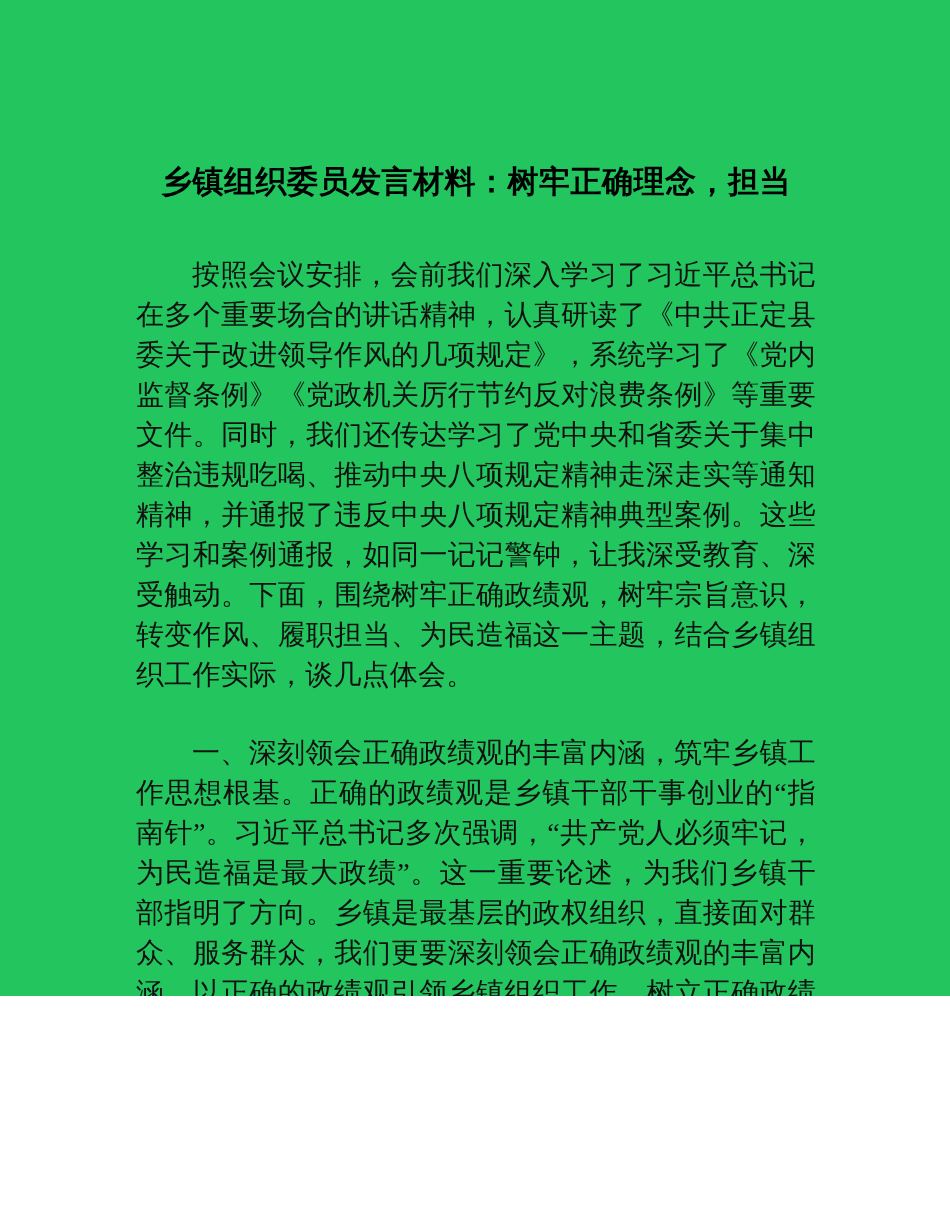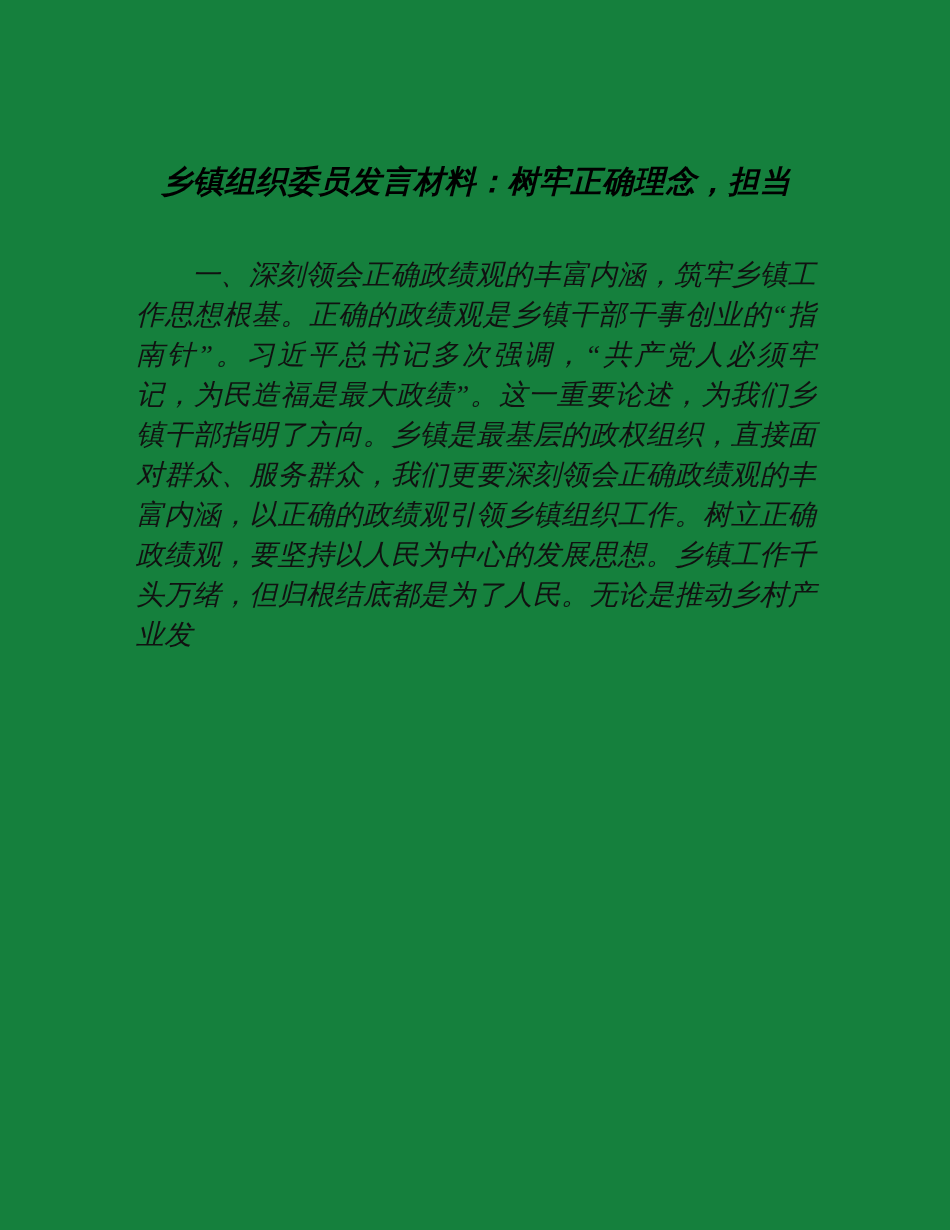--- a/index.html
+++ b/index.html
@@ -5,25 +5,24 @@
 <style>
   html, body {
     margin: 0;
     padding: 0;
     background: #ffffff;
   }
 
   .page {
     position: relative;
     width: 950px;
-    height: 1230px;
-    background: #15803d;
+    height: 996px;
+    background: #22c55e;
     overflow: hidden;
     box-sizing: border-box;
-    font-style: italic;
   }
 
   .doc-body {
     position: absolute;
     left: 136px;
     top: 0;
     width: 680px;
   }
 
   .doc-title {
@@ -72,17 +71,18 @@
 
 <div class="page">
   <div class="doc-body">
 
     <h1 class="doc-title">
       <span class="title-line">乡镇组织委员发言材料：树牢正确理念，担当</span>
     </h1>
 
     <div class="spacer-after-title"></div>
 
+    <p class="para">按照会议安排，会前我们深入学习了习近平总书记在多个重要场合的讲话精神，认真研读了《中共正定县委关于改进领导作风的几项规定》，系统学习了《党内监督条例》《党政机关厉行节约反对浪费条例》等重要文件。同时，我们还传达学习了党中央和省委关于集中整治违规吃喝、推动中央八项规定精神走深走实等通知精神，并通报了违反中央八项规定精神典型案例。这些学习和案例通报，如同一记记警钟，让我深受教育、深受触动。下面，围绕树牢正确政绩观，树牢宗旨意识，转变作风、履职担当、为民造福这一主题，结合乡镇组织工作实际，谈几点体会。</p>
 
     <p class="para">一、深刻领会正确政绩观的丰富内涵，筑牢乡镇工作思想根基。正确的政绩观是乡镇干部干事创业的“指南针”。习近平总书记多次强调，“共产党人必须牢记，为民造福是最大政绩”。这一重要论述，为我们乡镇干部指明了方向。乡镇是最基层的政权组织，直接面对群众、服务群众，我们更要深刻领会正确政绩观的丰富内涵，以正确的政绩观引领乡镇组织工作。树立正确政绩观，要坚持以人民为中心的发展思想。乡镇工作千头万绪，但归根结底都是为了人民。无论是推动乡村产业发</p>
 
   </div>
 </div>
 
 </body></html>

